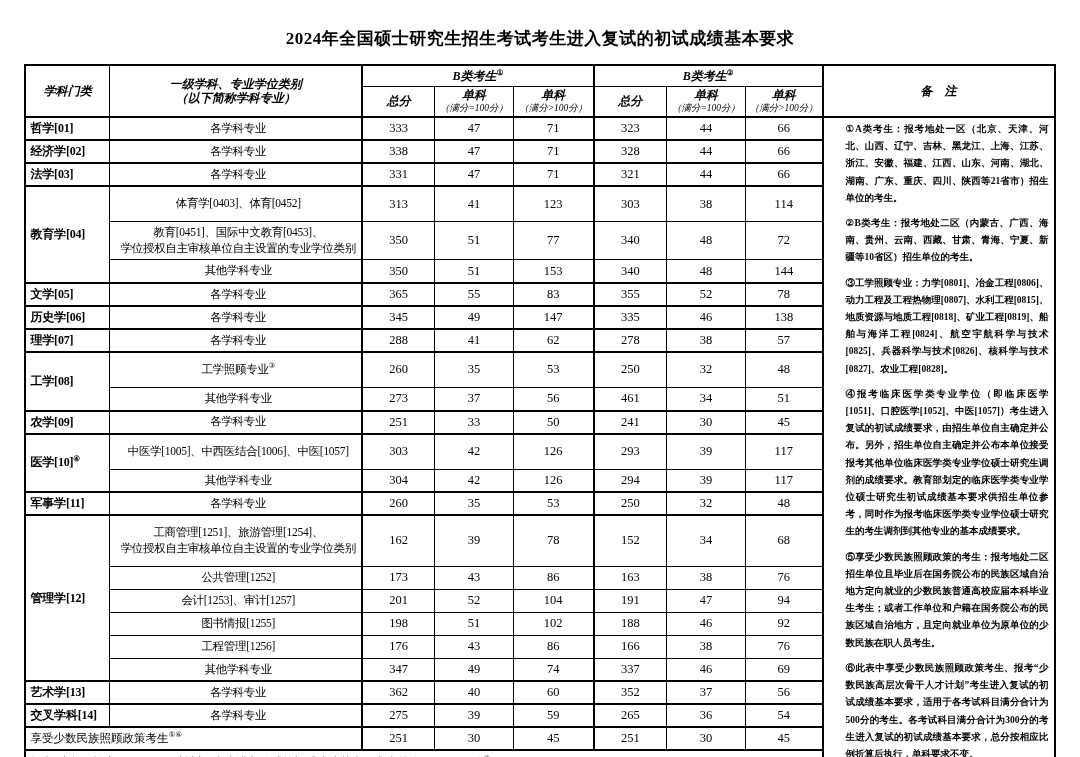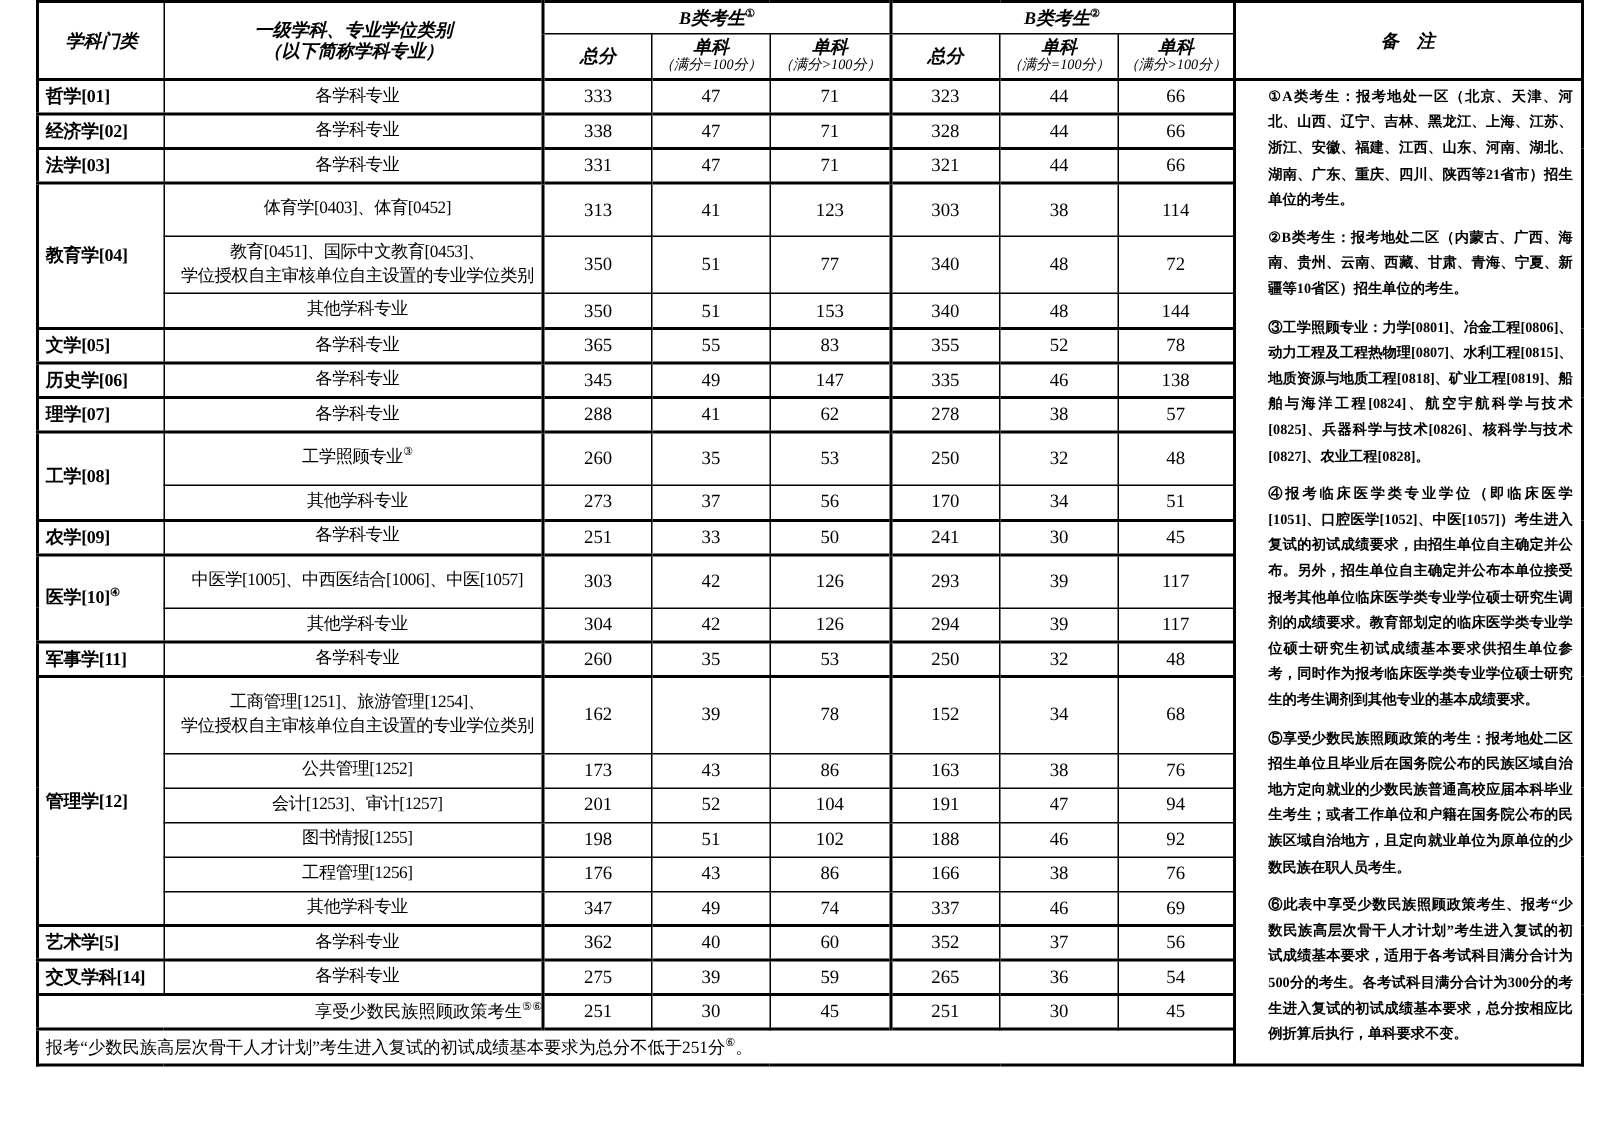--- a/index.html
+++ b/index.html
@@ -43,38 +43,39 @@
   td.cat{
     font-size:12px;text-align:left;vertical-align:middle;
     padding-left:4px;letter-spacing:-0.2px;font-weight:bold;
   }
   td.subj{
     font-size:11.5px;text-align:center;vertical-align:middle;
     padding-left:5px;white-space:pre-line;line-height:1.35;
     letter-spacing:-0.3px;
   }
   td.num{font-size:12.5px;text-align:center;vertical-align:middle;}
-  td.span2{font-size:11.5px;text-align:right;vertical-align:middle;padding-left:4px;}
+  td.span2{font-size:11.5px;text-align:left;vertical-align:middle;padding-left:4px;}
   td.footer-cell{
     font-size:11.5px;text-align:left;vertical-align:middle;padding-left:4px;margin-top:40px;
   }
   
   td.remarks{
     vertical-align:top;padding:3px 5px 2px 22px;
   }
   td.remarks p{
     margin:0 0 8px 0;font-size:9.5px;font-weight:bold;
     line-height:17.2px;text-align:justify;text-justify:inter-character;
     letter-spacing:0;
   }
 </style>
 </head>
 <body>
 
 <div class="page">
+  <div class="title">2024年全国硕士研究生招生考试考生进入复试的初试成绩基本要求</div>
 
   <table class="score">
     <colgroup>
       <col class="c1">
         <col class="c2">
         <col class="c3">
         <col class="c4">
         <col class="c5">
       <col class="c6">
         <col class="c7">
@@ -226,21 +227,21 @@
       <td class="num">53</td>
       <td class="num bl2">250</td>
       <td class="num">32</td>
       <td class="num">48</td>
     </tr>
     <tr class="r">
       <td class="subj">其他学科专业</td>
       <td class="num bl2">273</td>
       <td class="num">37</td>
       <td class="num">56</td>
-      <td class="num bl2">170</td>
+      <td class="num bl2">461</td>
       <td class="num">34</td>
       <td class="num">51</td>
     </tr>
 
     <tr class="r g">
       <td class="cat">农学[09]</td>
       <td class="subj">各学科专业</td>
       <td class="num bl2">251</td>
       <td class="num">33</td>
       <td class="num">50</td>
@@ -331,21 +332,21 @@
       <td class="subj">其他学科专业</td>
       <td class="num bl2">347</td>
       <td class="num">49</td>
       <td class="num">74</td>
       <td class="num bl2">337</td>
       <td class="num">46</td>
       <td class="num">69</td>
     </tr>
 
     <tr class="r g">
-      <td class="cat">艺术学[5]</td>
+      <td class="cat">艺术学[13]</td>
       <td class="subj">各学科专业</td>
       <td class="num bl2">362</td>
       <td class="num">40</td>
       <td class="num">60</td>
       <td class="num bl2">352</td>
       <td class="num">37</td>
       <td class="num">56</td>
     </tr>
 
     <tr class="r g">

